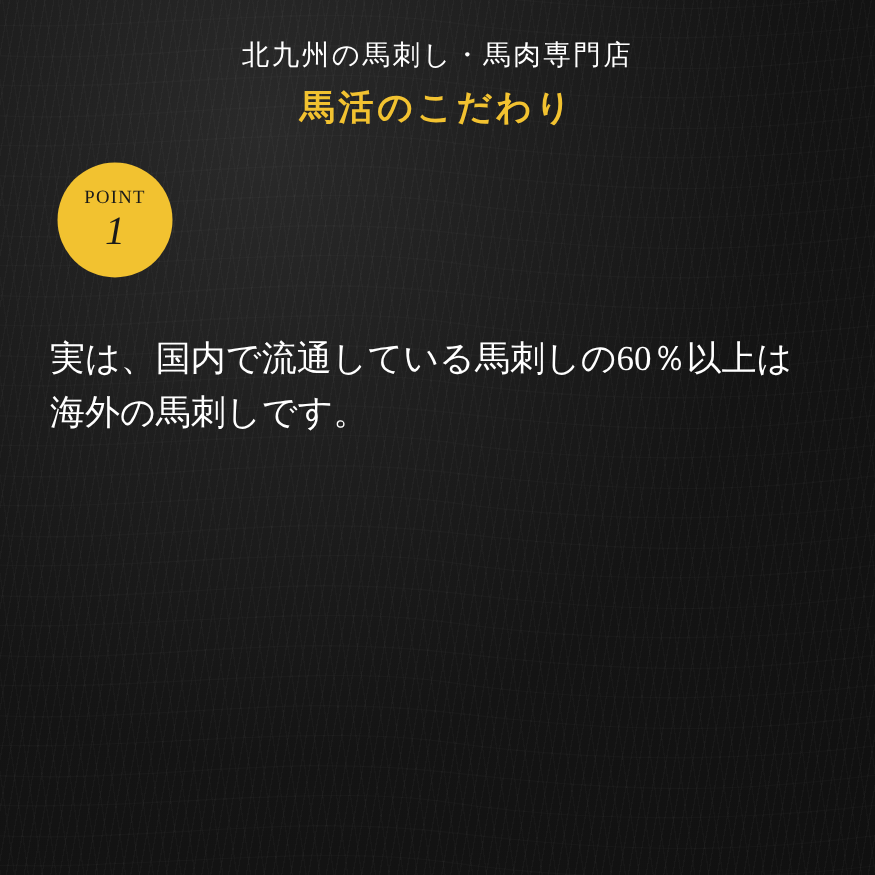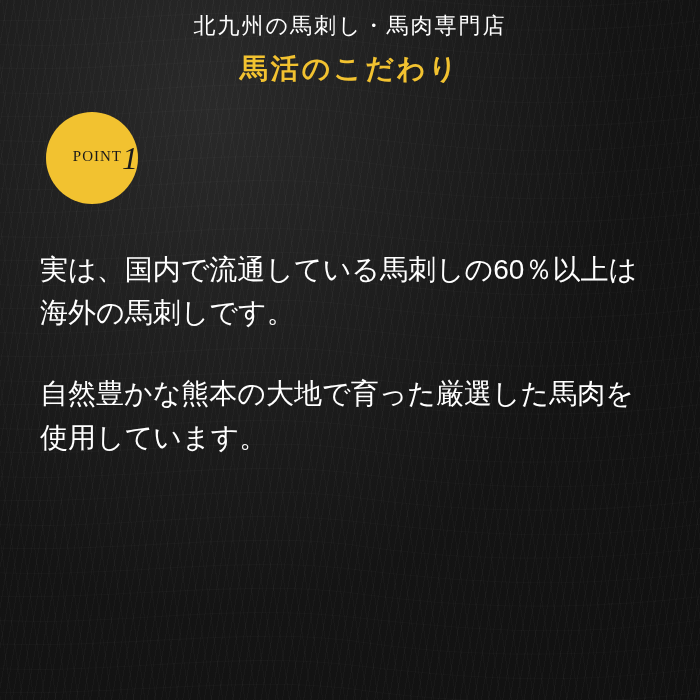--- a/index.html
+++ b/index.html
@@ -42,21 +42,21 @@
     position: absolute;
     inset: -40px;
     opacity: 0.5;
     pointer-events: none;
   }
 
   
   .header {
     position: relative;
     text-align: center;
-    padding-top: 12px;
+    padding-top: 30px;
   }
   .subtitle {
     color: #ffffff;
     font-size: 22px;
     letter-spacing: 2px;
     font-family: "Liberation Serif", "DejaVu Serif", serif;
     margin: 0 0 10px 0;
     line-height: 1.3;
   }
   .title {
@@ -77,23 +77,23 @@
     padding-left: 46px;
   }
   .point-badge {
     width: 92px;
     height: 92px;
     min-width: 92px;
     border-radius: 50%;
     background: #f2c230;
     color: #1a1a1a;
     display: flex;
-    flex-direction: row;
+    flex-direction: column;
     align-items: center;
-    justify-content: flex-end;
+    justify-content: center;
     line-height: 1;
   }
   .point-badge .point-word {
     font-size: 15px;
     letter-spacing: 1px;
     font-family: "Liberation Serif", "DejaVu Serif", serif;
     font-weight: normal;
     margin-bottom: 2px;
   }
   .point-badge .point-num {
@@ -113,21 +113,21 @@
   }
 
   
   .body-copy {
     position: relative;
     color: #ffffff;
     font-size: 28px;
     line-height: 1.55;
     padding: 0 40px;
     margin-top: 44px;
-    font-family: Liberation Sans, sans-serif;
+    font-family: Liberation Serif, serif;
     letter-spacing: 0px;
   }
   .body-copy p {
     margin: 0;
   }
   .body-copy p + p {
     margin-top: 0;
   }
   .body-copy .gap {
     height: 38px;
@@ -182,16 +182,15 @@
   <div class="point-row">
     <div class="point-badge">
       <span class="point-word">POINT</span>
       <span class="point-num">1</span>
     </div>
   </div>
 
   <div class="body-copy">
     <p>実は、国内で流通している馬刺しの60％以上は海外の馬刺しです。</p>
     <div class="gap"></div>
-    <p>自然豊かな熊本の大地で育った厳選した馬肉を使用しています。</p>
   </div>
 
 </div>
 
 </body></html>

